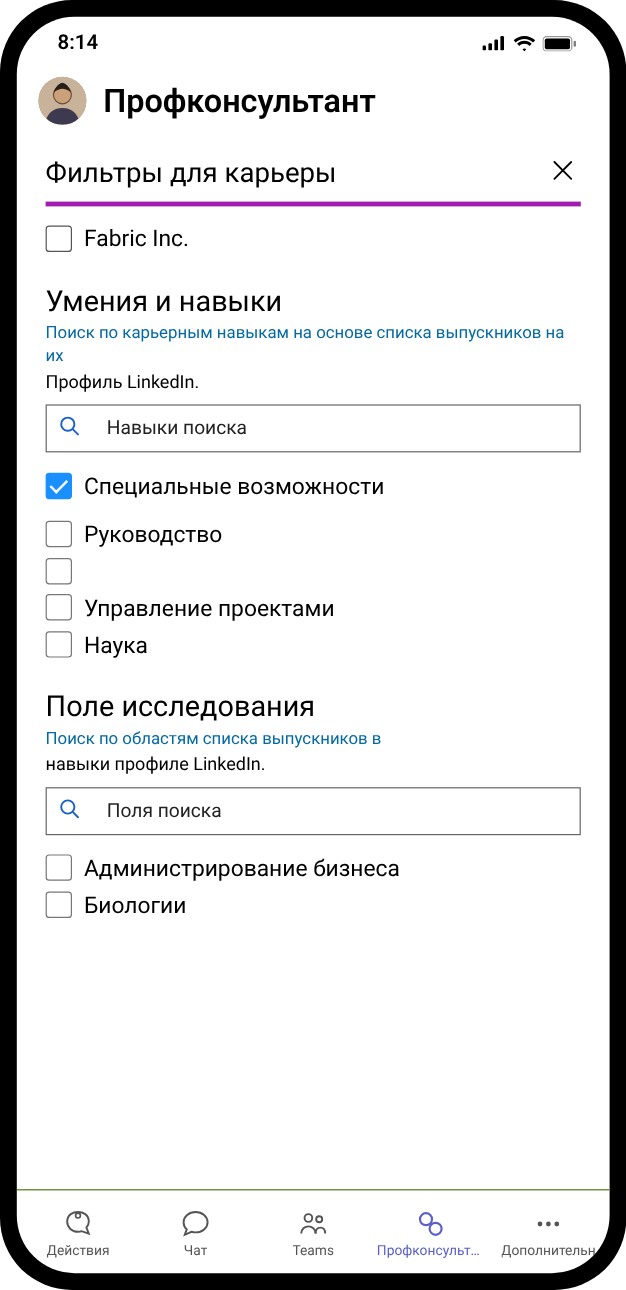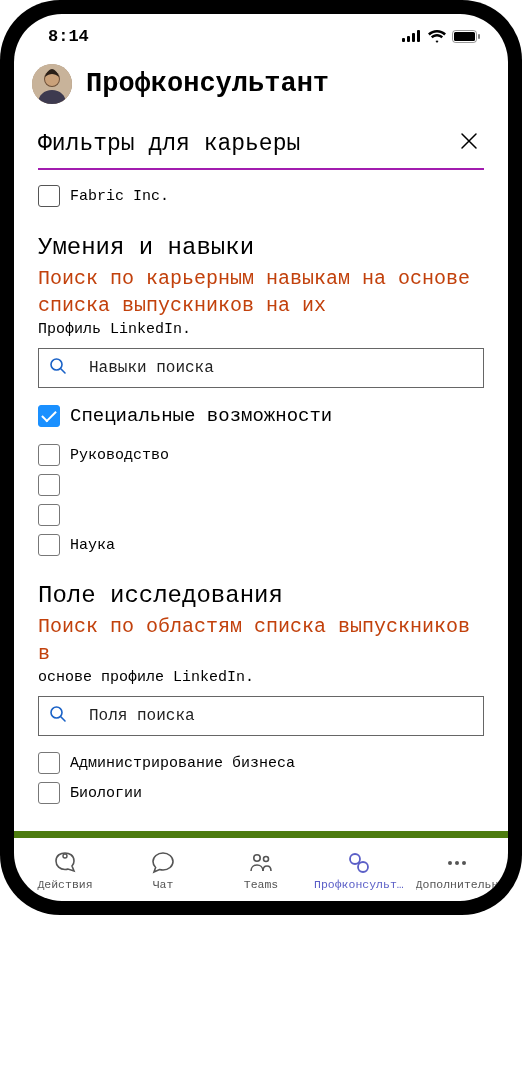--- a/index.html
+++ b/index.html
@@ -5,26 +5,25 @@
     * { box-sizing: border-box; margin: 0; padding: 0; }
     body {
       font-family: -apple-system, BlinkMacSystemFont, "Segoe UI", Roboto, Arial, sans-serif;
       background: #fff;
       width: 522px;
       height: 1075px;
       position: relative;
     }
     .phone-frame {
       width: 522px;
-      height: 915px;
+      height: 1075px;
       background: #000;
       border-radius: 60px;
       padding: 14px;
       position: relative;
-      font-family: Liberation Mono, monospace;
     }
     .screen {
       width: 100%;
       height: 100%;
       background: #fff;
       border-radius: 48px;
       overflow: hidden;
       display: flex;
       flex-direction: column;
       position: relative;
@@ -62,21 +61,21 @@
     
     .content {
       flex: 1;
       overflow: hidden;
       padding: 10px 24px 0 24px;
     }
     .panel-header {
       display: flex;
       align-items: center;
       justify-content: space-between;
-      border-bottom: 2px solid #a21caf;
+      border-bottom: 4px solid #a21caf;
       padding-bottom: 6px;
       margin-bottom: 10px;
     }
     .panel-title { font-size: 23px; font-weight: 400; }
     .close-x { font-size: 20px; font-weight:300; color:#000; padding:6px; cursor:pointer;}
 
     .checkbox-row {
       display: flex;
       align-items: center;
       gap: 10px;
@@ -92,47 +91,47 @@
       background: #1a90ff;
       border-color: #1a90ff;
     }
     .chk.checked::after{
       content:"";
       width:6px;height:12px;
       border:solid #fff;
       border-width:0 2.5px 2.5px 0;
       transform:rotate(45deg) translate(-1px,-1px);
     }
-    .chk-label { font-size: 15px; }
+    .chk-label { font-size: 19px; }
     .chk-label.big { font-size: 19px; }
 
     .section { margin-top: 22px; }
     .section-title { font-size: 24px; font-weight:400; margin-bottom:4px;}
-    .section-desc { font-size: 20px; color:#c2410c; line-height:1.35; margin-bottom:2px;}
+    .section-desc { font-size: 14px; color:#0369a1; line-height:1.35; margin-bottom:2px;}
     .section-desc2 { font-size: 15px; margin-bottom:10px;}
 
     .search-box {
       border:1.5px solid #666;
       height:40px;
       display:flex;
       align-items:center;
       padding:0 10px;
       gap:22px;
       margin:8px 0 12px 0;
     }
     .search-box .icon{color:#1a62c7;}
     .search-box .ph{font-size:16px;color:#222;}
     .skill-list .checkbox-row{padding:4px 0;}
     .skill-list .chk{width:22px;height:22px;border-color:#777;}
     .special-row{margin:6px 0 8px 0;}
 
     
     .tabbar{
       height:70px;
-      border-top:7px solid #4d7c0f;
+      border-top:1px solid #4d7c0f;
       display:flex;
       justify-content:space-between;
       align-items:center;
       padding:4px 2px 2px 2px;
     }
     .tab{
       flex:1;
       display:flex;flex-direction:column;align-items:center;gap:2px;
       font-size:11.5px;color:#555;
       cursor:pointer;
@@ -219,32 +218,33 @@
         <div class="skill-list">
           <div class="checkbox-row">
             <div class="chk"></div>
             <div class="chk-label">Руководство</div>
           </div>
           <div class="checkbox-row">
             <div class="chk"></div>
           </div>
           <div class="checkbox-row">
             <div class="chk"></div>
+            <div class="chk-label">Управление проектами</div>
           </div>
           <div class="checkbox-row">
             <div class="chk"></div>
             <div class="chk-label">Наука</div>
           </div>
         </div>
       </div>
 
       <div class="section">
         <div class="section-title">Поле исследования</div>
         <div class="section-desc">Поиск по областям списка выпускников в</div>
-        <div class="section-desc2">основе профиле LinkedIn.</div>
+        <div class="section-desc2">навыки профиле LinkedIn.</div>
 
         <div class="search-box">
           <span class="icon">
             <svg width="18" height="18" viewBox="0 0 18 18">
                 <circle cx="7.5" cy="7.5" r="5.5" fill="none" stroke="#1a62c7" stroke-width="1.6"></circle>
                 <line x1="11.8" y1="11.8" x2="16" y2="16" stroke="#1a62c7" stroke-width="1.6" stroke-linecap="round"></line>
               </svg>
           </span>
           <span class="ph">Поля поиска</span>
         </div>

